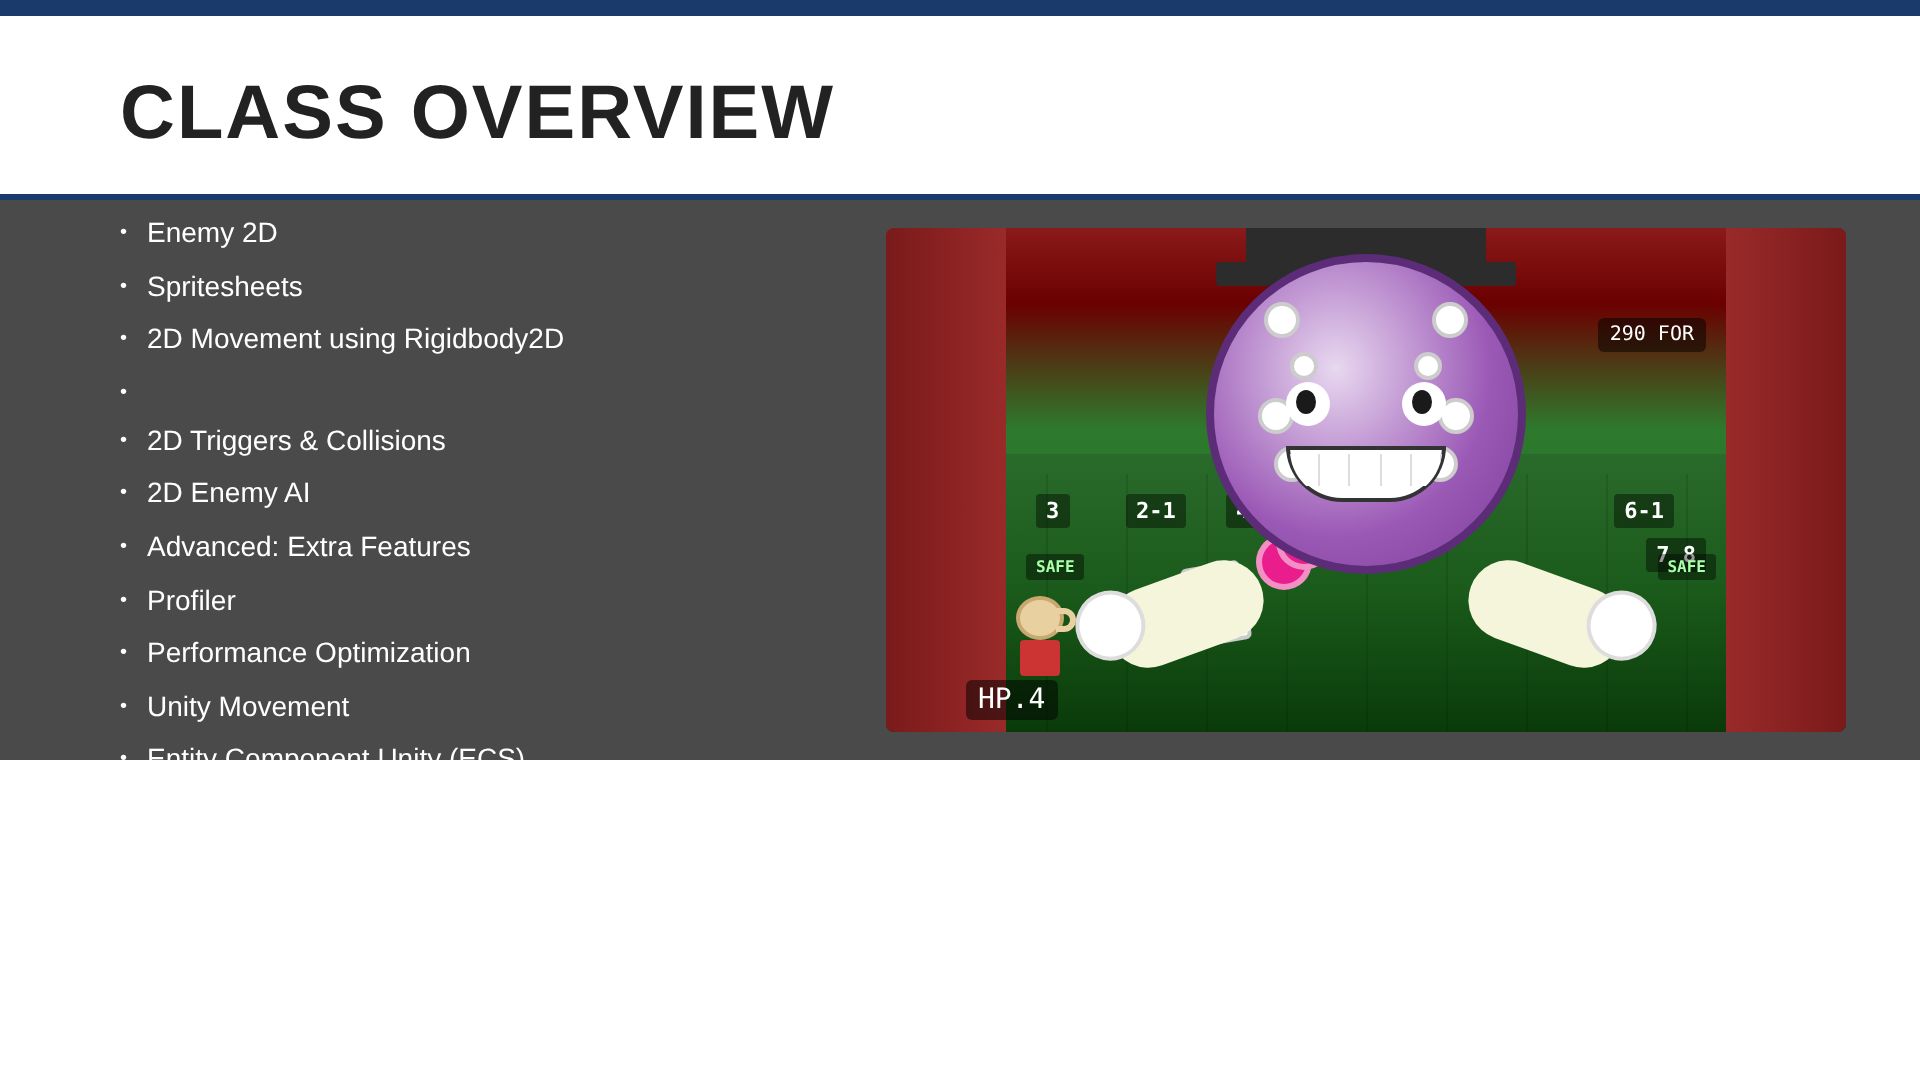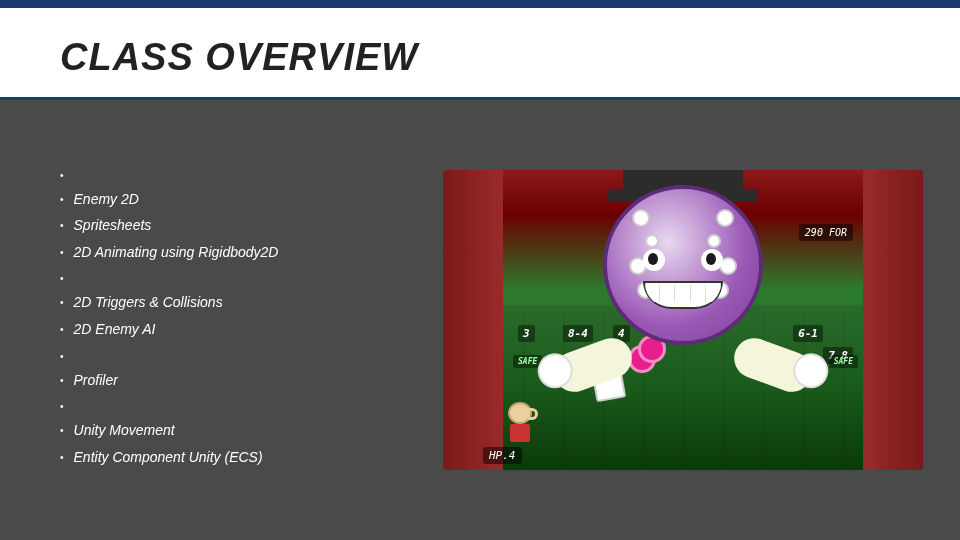--- a/index.html
+++ b/index.html
@@ -11,25 +11,24 @@
     body {
       width: 960px;
       height: 540px;
       overflow: hidden;
       font-family: 'Segoe UI', Arial, sans-serif;
       background: #fff;
     }
 
     .page-container {
       width: 960px;
-      height: 540px;
+      height: 380px;
       display: flex;
       flex-direction: column;
       background: #7f1d1d;
-      font-style: italic;
     }
 
     
     .top-bar {
       width: 100%;
       height: 8px;
       background: #1a3a6b;
       flex-shrink: 0;
     }
 
@@ -382,21 +381,21 @@
       font-family: monospace;
     }
 
     
     .hp-bar {
       position: absolute;
       bottom: 6px;
       left: 40px;
       background: rgba(0,0,0,0.5);
       color: #fff;
-      font-size: 11px;
+      font-size: 14px;
       padding: 2px 6px;
       border-radius: 3px;
       z-index: 6;
       font-family: monospace;
     }
 
     
     .table-number {
       position: absolute;
       background: rgba(0,0,0,0.4);
@@ -469,42 +468,44 @@
         <div class="list-item">
           <span class="bullet">•</span>
           <span class="list-item-text">Enemy 2D</span>
         </div>
         <div class="list-item">
           <span class="bullet">•</span>
           <span class="list-item-text">Spritesheets</span>
         </div>
         <div class="list-item">
           <span class="bullet">•</span>
-          <span class="list-item-text">2D Animating using Rigidbody2D</span>
+          <span class="list-item-text">2D Movement using Rigidbody2D</span>
         </div>
         <div class="list-item">
           <span class="bullet">•</span>
         </div>
         <div class="list-item">
           <span class="bullet">•</span>
           <span class="list-item-text">2D Triggers &amp; Collisions</span>
         </div>
         <div class="list-item">
           <span class="bullet">•</span>
           <span class="list-item-text">2D Enemy AI</span>
         </div>
         <div class="list-item">
           <span class="bullet">•</span>
+          <span class="list-item-text">Advanced: Extra Features</span>
         </div>
         <div class="list-item">
           <span class="bullet">•</span>
           <span class="list-item-text">Profiler</span>
         </div>
         <div class="list-item">
           <span class="bullet">•</span>
+          <span class="list-item-text">Performance Optimization</span>
         </div>
         <div class="list-item">
           <span class="bullet">•</span>
           <span class="list-item-text">Unity Movement</span>
         </div>
         <div class="list-item">
           <span class="bullet">•</span>
           <span class="list-item-text">Entity Component Unity (ECS)</span>
         </div>
       </div>
@@ -513,23 +514,23 @@
       <div class="game-image-placeholder">
         <div class="game-scene">
 
           <div class="curtain-left"></div>
           <div class="curtain-right"></div>
 
           <div class="casino-table">
             <div class="table-felt"></div>
 
             <div class="table-number" style="left: 75px; top: 20px;">3</div>
-            <div class="table-number" style="left: 120px; top: 20px;">8-4</div>
+            <div class="table-number" style="left: 120px; top: 20px;">2-1</div>
             <div class="table-number" style="left: 170px; top: 20px;">4</div>
-            <div class="table-number" style="right: 100px; top: 20px;">6-1</div>
+            <div class="table-number" style="right: 86px; top: 20px;">6-1</div>
             <div class="table-number" style="right: 70px; top: 20px; margin-top: 22px;">7 8</div>
 
             <div class="chip" style="background:#e91e8c; left: 185px; top: 40px;"></div>
             <div class="chip" style="background:#e91e8c; left: 195px; top: 30px;"></div>
 
             <div class="table-number" style="left: 70px; top: 50px; font-size: 8px; color: #aaffaa;">SAFE</div>
             <div class="table-number" style="right: 65px; top: 50px; font-size: 8px; color: #aaffaa;">SAFE</div>
 
             <div class="card" style="left: 150px; top: 55px; transform: rotate(-10deg);">
               <div style="color:#c00; font-size:10px; padding:2px;">4</div>

